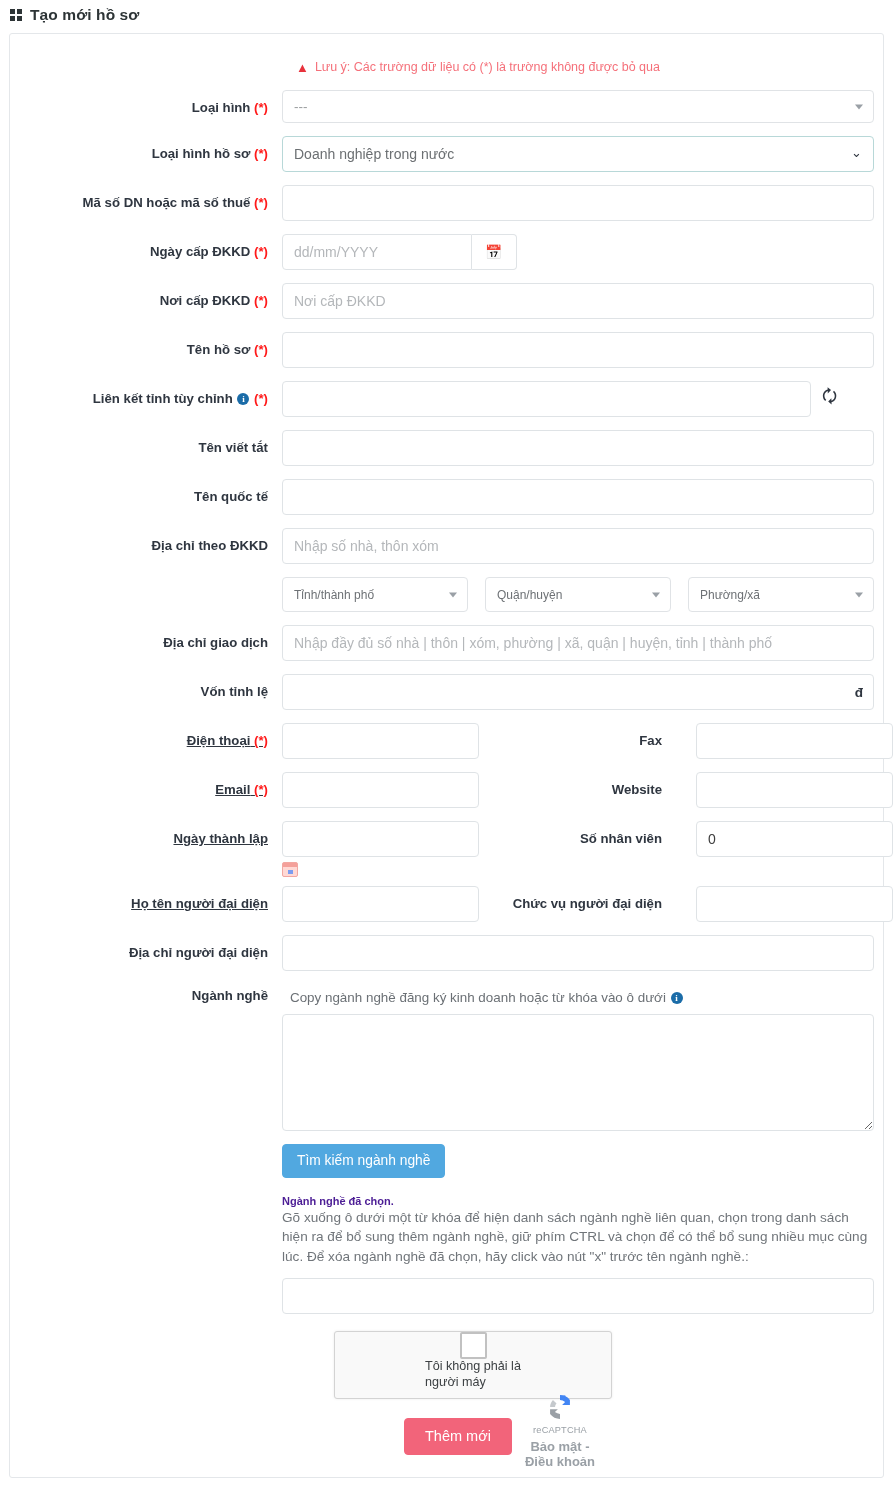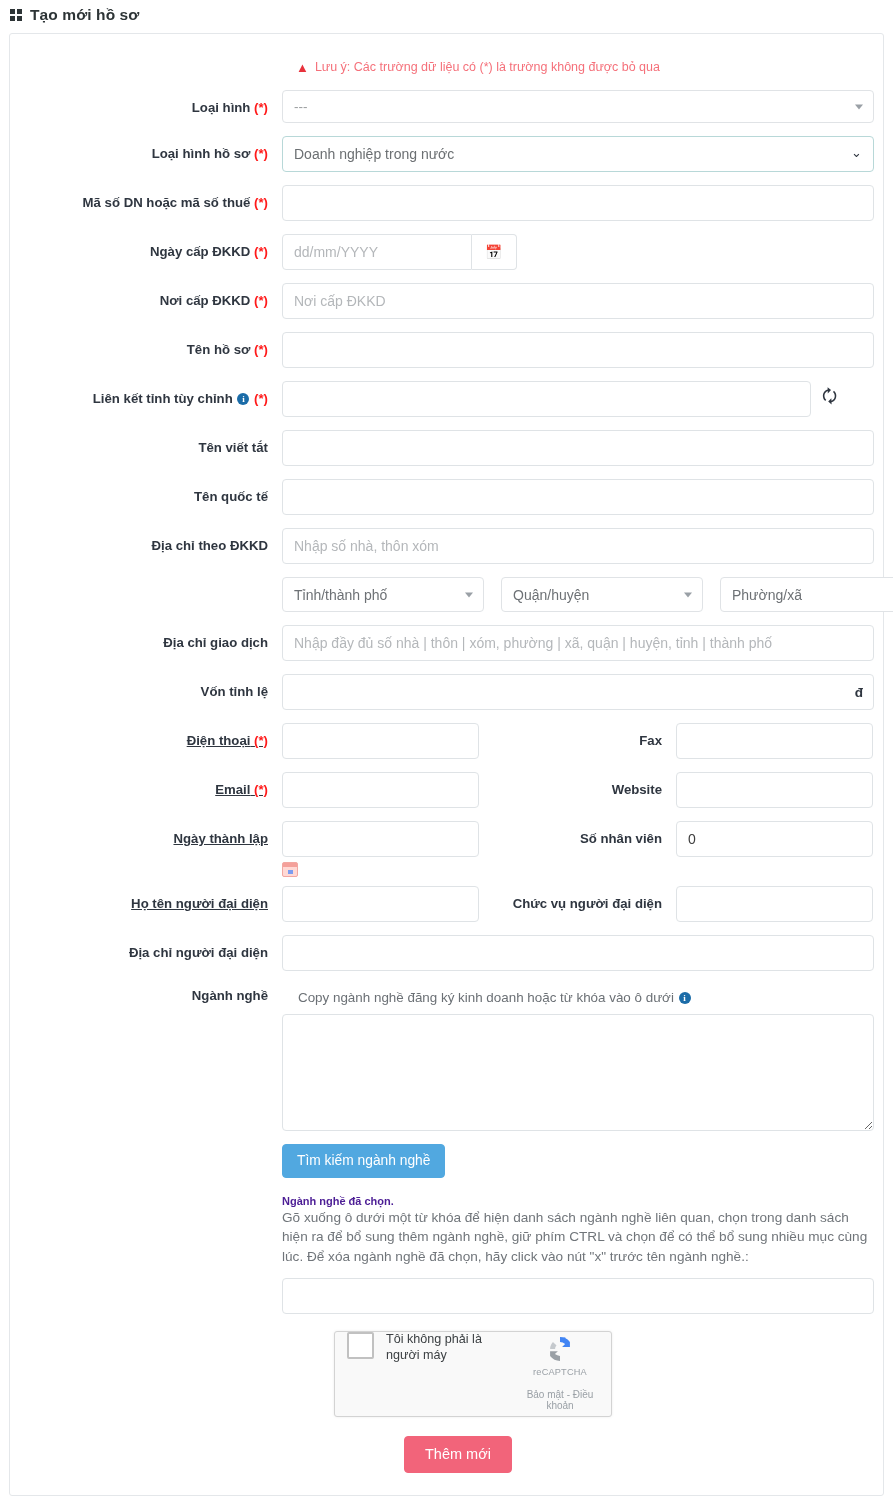--- a/index.html
+++ b/index.html
@@ -138,21 +138,21 @@
     position: relative;
   }
   .sel2 .caret {
     position: absolute; right: 10px; top: 50%;
     transform: translateY(-50%);
     width: 0; height: 0;
     border-left: 4px solid transparent;
     border-right: 4px solid transparent;
     border-top: 5px solid #9aa0a6;
   }
-  .sel2.third { width: 202px; height: 35px; font-size: 14px; color: #6d7175; }
+  .sel2.third { width: 186px; height: 35px; font-size: 12px; color: #6d7175; }
   .three-col { display: flex; gap: 17px; }
   
   .input-group { display: flex; width: 235px; }
   .input-group .ctrl {
     width: 190px;
     border-top-right-radius: 0;
     border-bottom-right-radius: 0;
   }
   .cal-btn {
     width: 45px; height: 36px;
@@ -181,21 +181,21 @@
   .money-wrap .suffix {
     position: absolute; right: 11px; top: 50%;
     transform: translateY(-50%);
     font-size: 13.5px; color: #2f3640;
     font-weight: bold;
   }
   
   .row2 { display: flex; align-items: flex-start; margin-bottom: 13px; }
   .col-l { display: flex; flex: 0 0 453px; }
   .col-l .lbl { width: 258px; flex: 0 0 258px; text-decoration: underline; }
-  .col-r { display: flex; flex: 1 1 auto; }
+  .col-r { display: flex; flex: 1 1 auto; gap: 20px; }
   .col-r .lbl { width: 197px; flex: 0 0 197px; }
   .small-cal {
     margin-left: 0px;
     margin-top: 3px;
     width: 16px; height: 15px;
     border-radius: 2px;
     background:
       linear-gradient(#f4a09a,#f4a09a) no-repeat 0 0 / 100% 4px,
       #ffd9d5;
     position: relative;
@@ -209,21 +209,21 @@
     left: 5px; top: 7px;
     width: 5px; height: 4px;
     background: #7c9cf0;
   }
   .cal-row { display: flex; }
   .cal-row .spacer { width: 258px; flex: 0 0 258px; }
   
   .ta-hint {
     font-size: 13.4px;
     color: #6b7075;
-    margin: 5px 0 6px 16px;
+    margin: 5px 0 6px 8px;
     line-height: 1.4;
   }
   textarea.ctrl {
     width: 592px;
     height: 117px;
     padding: 7px 11px;
     resize: vertical;
     line-height: 1.4;
   }
   .btn-search {
@@ -247,27 +247,29 @@
     font-size: 13.6px;
     color: #70757a;
     line-height: 1.45;
     margin: 0 0 11px 0;
     width: 592px;
   }
   
   .captcha-wrap { display: flex; margin-top: 17px; }
   .captcha-wrap .spacer { width: 310px; flex: 0 0 310px; }
   .recaptcha {
-    width: 278px; height: 86px;
+    width: 278px; height: 68px;
     border: 1px solid #d3d3d3;
     border-radius: 3px;
     background: #f9f9f9;
     display: flex;
+    align-items: center;
     padding: 0 12px;
     box-shadow: 0 0 3px rgba(0,0,0,.08);
+    flex-direction: column;
   }
   .rc-box {
     width: 27px; height: 27px;
     background: #fff;
     border: 2px solid #c1c1c1;
     border-radius: 2px;
     flex: 0 0 27px;
     cursor: pointer;
   }
   .rc-label {
@@ -277,21 +279,21 @@
     line-height: 1.25;
     width: 108px;
   }
   .rc-brand {
     margin-left: auto;
     text-align: center;
     width: 78px;
   }
   .rc-logo { width: 100%; display:flex; justify-content:center; }
   .rc-name { font-size: 9.2px; color: #9aa0a6; letter-spacing: .2px; margin-top: 1px;}
-  .rc-links { font-size: 10px; color: #9aa0a6; margin-top: 12px; }
+  .rc-links { font-size: 13px; color: #9aa0a6; margin-top: 4px; font-weight: bold; }
   
   .submit-wrap { display: flex; margin-top: 19px; }
   .submit-wrap .spacer { width: 380px; flex: 0 0 380px; }
   .btn-submit {
     background: #f2647a;
     border: 1px solid #f2647a;
     color: #fff;
     font-size: 14.5px;
     border-radius: 4px;
     padding: 9px 20px 10px 20px;

